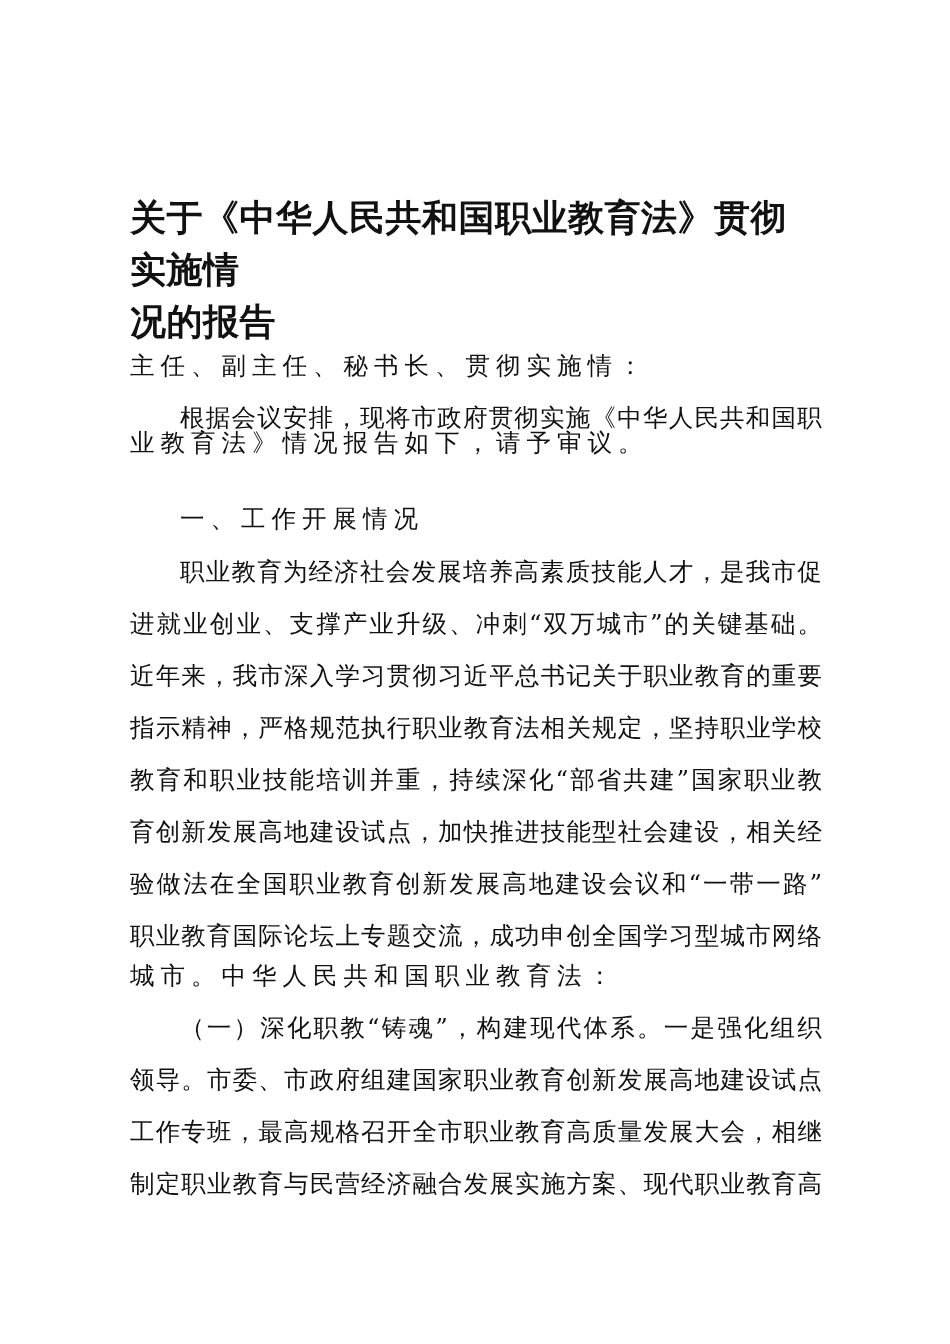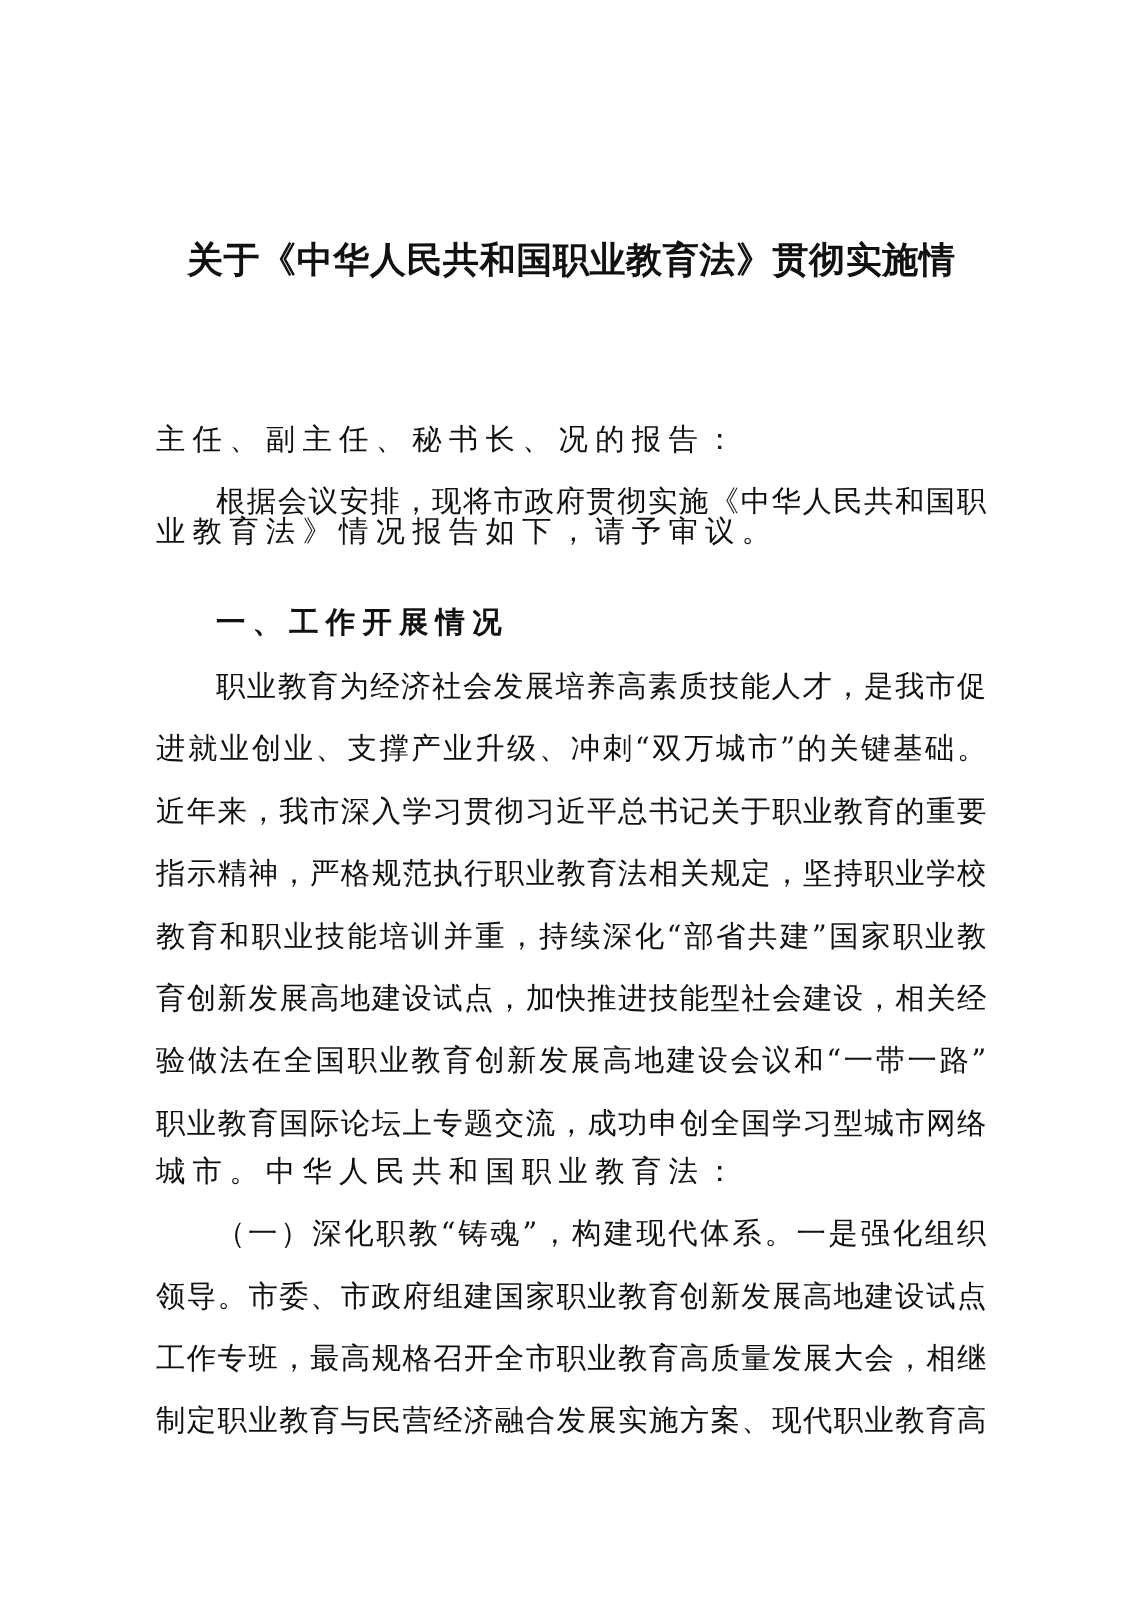--- a/index.html
+++ b/index.html
@@ -1,34 +1,35 @@
 <!DOCTYPE html>
 <html><head>
   <meta charset="utf-8">
   <style>
     html, body { margin: 0; padding: 0; background: #ffffff; }
     body { width: 950px; height: 1344px; position: relative; overflow: hidden;
            font-family: "DejaVu Serif", "Liberation Serif", serif; color: #111; }
     .title { position: absolute; left: 130px; width: 692px; top: 192px;
-             text-align: center; font-family: "DejaVu Sans", "Liberation Sans", sans-serif;
-             font-weight: bold; font-size: 30px; line-height: 52px; letter-spacing: 0.5px; }
+             font-family: "DejaVu Sans", "Liberation Sans", sans-serif;
+             font-weight: bold; font-size: 36px; line-height: 52px; letter-spacing: 0.5px; }
     .line { position: absolute; left: 130px; width: 692px; font-size: 24.5px;
             line-height: 30px; white-space: nowrap; display: flex; justify-content: space-between; }
     .line.short { justify-content: flex-start; letter-spacing: 6px; }
     .line.indent { left: 180px; width: 642px; }
-    .heading { font-family: "DejaVu Sans", "Liberation Sans", sans-serif; font-weight: bold; letter-spacing: 3px; text-align: center; }
+    .heading { font-family: "DejaVu Sans", "Liberation Sans", sans-serif; font-weight: normal; letter-spacing: 3px; text-align: center; }
   </style>
 </head>
 <body>
 
 <div class="title">
   <div>关于《中华人民共和国职业教育法》贯彻实施情</div>
+  <div>况的报告</div>
 </div>
 
-<div class="line short" style="top:351px">主任、副主任、秘书长、况的报告：</div>
+<div class="line short" style="top:351px">主任、副主任、秘书长、贯彻实施情：</div>
 
 <div class="line indent" style="top:403px">
     <span>根</span>
     <span>据</span>
     <span>会</span>
     <span>议</span>
     <span>安</span>
     <span>排</span>
     <span>，</span>
     <span>现</span>

